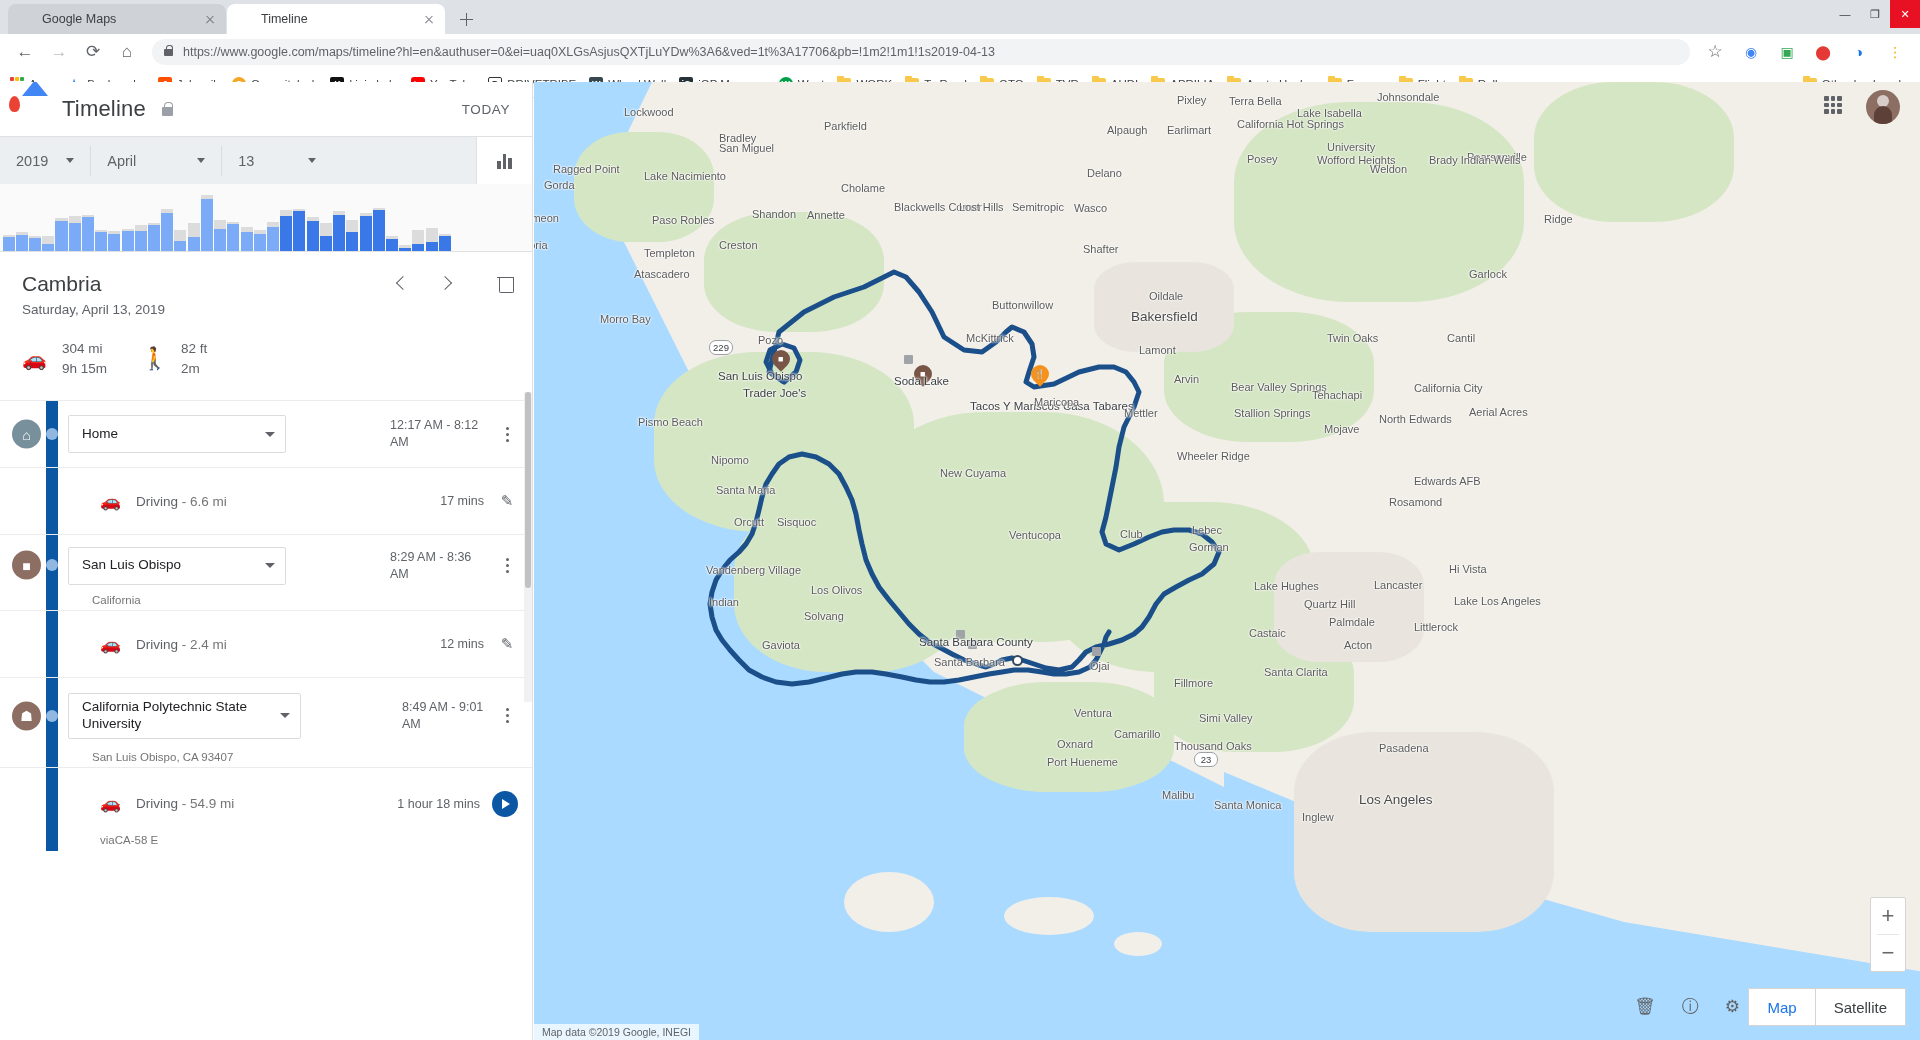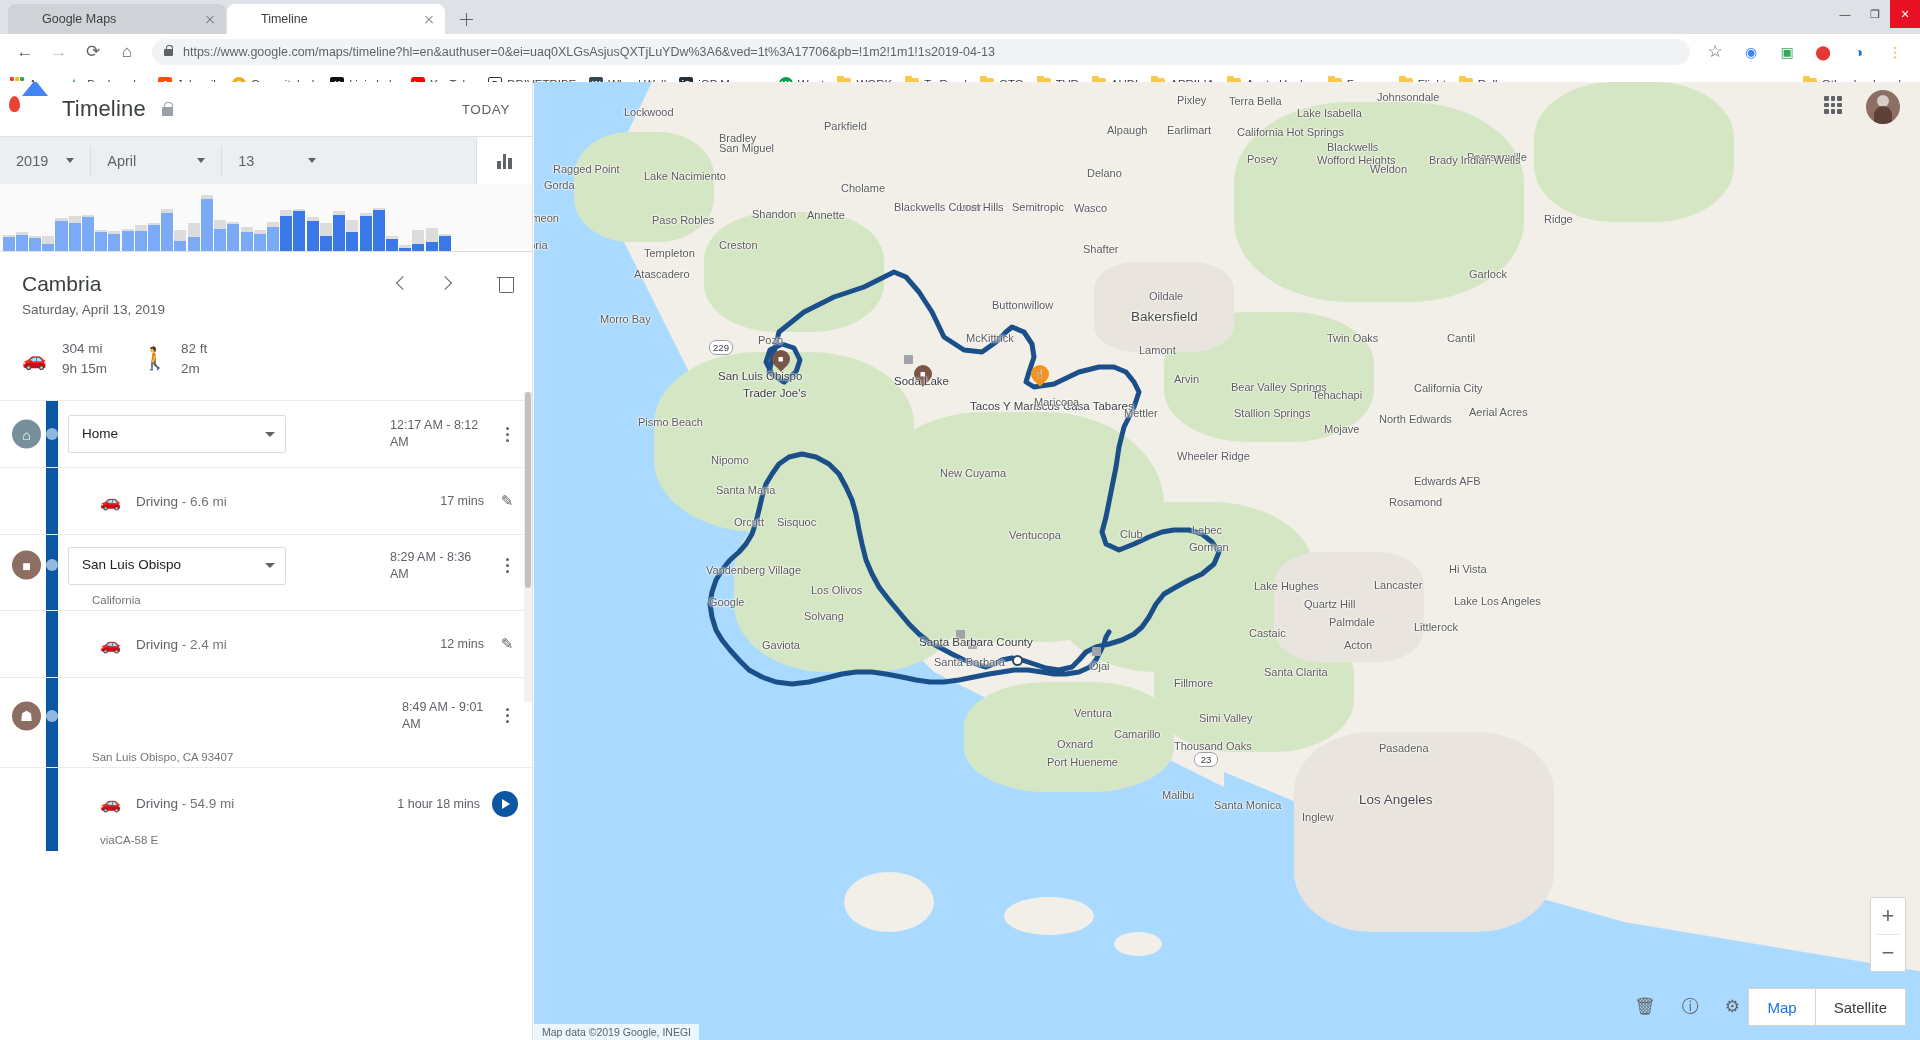--- a/index.html
+++ b/index.html
@@ -774,20 +774,24 @@
           <span class="drive-txt">
             <b>Driving</b> - <span>2.4 mi</span>
           </span>
           <span class="drive-time">12 mins</span>
           <span class="edit-ico">✎</span>
         </div>
 
         <div class="tl-row" style="min-height:90px">
           <span class="node-ico" style="background:#8d6e63;top:42%">☗</span>
           <span class="node-dot" style="background:#90b8e0;top:42%"></span>
+          <div class="place-box tall" style="margin-top:-14px">
+            <span class="place-name">California Polytechnic State University</span>
+            <span class="box-caret"></span>
+          </div>
           <span class="time-txt" style="margin-top:-14px;width:84px">8:49 AM - 9:01 AM</span>
           <span class="kebab" style="margin-top:-14px">
               <i></i>
               <i></i>
               <i></i>
             </span>
           <span class="sub-label">San Luis Obispo, CA 93407</span>
         </div>
 
         <div class="tl-row drive-row" style="min-height:84px">
@@ -865,28 +869,28 @@
 
       <div id="map-labels">
           <div class="map-label" style="left: 90px; top: 24px;">Lockwood</div>
           <div class="map-label" style="left: 290px; top: 38px;">Parkfield</div>
           <div class="map-label" style="left: 643px; top: 12px;">Pixley</div>
           <div class="map-label" style="left: 695px; top: 13px;">Terra Bella</div>
           <div class="map-label" style="left: 843px; top: 9px;">Johnsondale</div>
           <div class="map-label" style="left: 185px; top: 50px;">Bradley</div>
           <div class="map-label" style="left: 573px; top: 42px;">Alpaugh</div>
           <div class="map-label" style="left: 633px; top: 42px;">Earlimart</div>
-          <div class="map-label" style="left: 703px; top: 44px;">California Hot Springs</div>
+          <div class="map-label" style="left: 703px; top: 36px;">California Hot Springs</div>
           <div class="map-label" style="left: 763px; top: 25px;">Lake Isabella</div>
           <div class="map-label" style="left: 19px; top: 81px;">Ragged Point</div>
           <div class="map-label" style="left: 185px; top: 60px;">San Miguel</div>
           <div class="map-label" style="left: 307px; top: 100px;">Cholame</div>
           <div class="map-label" style="left: 553px; top: 85px;">Delano</div>
           <div class="map-label" style="left: 713px; top: 71px;">Posey</div>
-          <div class="map-label" style="left: 793px; top: 59px;">Blackwells</div>
+          <div class="map-label" style="left: 793px; top: 59px;">University</div>
           <div class="map-label" style="left: 933px; top: 69px;">Pearsonville</div>
           <div class="map-label" style="left: 110px; top: 88px;">Lake Nacimiento</div>
           <div class="map-label" style="left: 10px; top: 97px;">Gorda</div>
           <div class="map-label" style="left: -35px; top: 130px;">San Simeon</div>
           <div class="map-label" style="left: 118px; top: 132px;">Paso Robles</div>
           <div class="map-label" style="left: 218px; top: 126px;">Shandon</div>
           <div class="map-label" style="left: 273px; top: 127px;">Annette</div>
           <div class="map-label" style="left: 360px; top: 119px;">Blackwells Corner</div>
           <div class="map-label" style="left: 425px; top: 119px;">Lost Hills</div>
           <div class="map-label" style="left: 478px; top: 119px;">Semitropic</div>
@@ -930,21 +934,21 @@
           <div class="map-label" style="left: 200px; top: 434px;">Orcutt</div>
           <div class="map-label" style="left: 243px; top: 434px;">Sisquoc</div>
           <div class="map-label" style="left: 475px; top: 447px;">Ventucopa</div>
           <div class="map-label" style="left: 586px; top: 446px;">Club</div>
           <div class="map-label" style="left: 658px; top: 442px;">Lebec</div>
           <div class="map-label" style="left: 172px; top: 482px;">Vandenberg Village</div>
           <div class="map-label" style="left: 655px; top: 459px;">Gorman</div>
           <div class="map-label" style="left: 720px; top: 498px;">Lake Hughes</div>
           <div class="map-label" style="left: 840px; top: 497px;">Lancaster</div>
           <div class="map-label" style="left: 915px; top: 481px;">Hi Vista</div>
-          <div class="map-label" style="left: 175px; top: 514px;">Google</div>
+          <div class="map-label" style="left: 175px; top: 514px;">Indian</div>
           <div class="map-label" style="left: 277px; top: 502px;">Los Olivos</div>
           <div class="map-label" style="left: 770px; top: 516px;">Quartz Hill</div>
           <div class="map-label" style="left: 920px; top: 513px;">Lake Los Angeles</div>
           <div class="map-label" style="left: 270px; top: 528px;">Solvang</div>
           <div class="map-label" style="left: 795px; top: 534px;">Palmdale</div>
           <div class="map-label" style="left: 228px; top: 557px;">Gaviota</div>
           <div class="map-label" style="left: 715px; top: 545px;">Castaic</div>
           <div class="map-label" style="left: 810px; top: 557px;">Acton</div>
           <div class="map-label" style="left: 880px; top: 539px;">Littlerock</div>
           <div class="map-label" style="left: 400px; top: 574px;">Santa Barbara</div>

